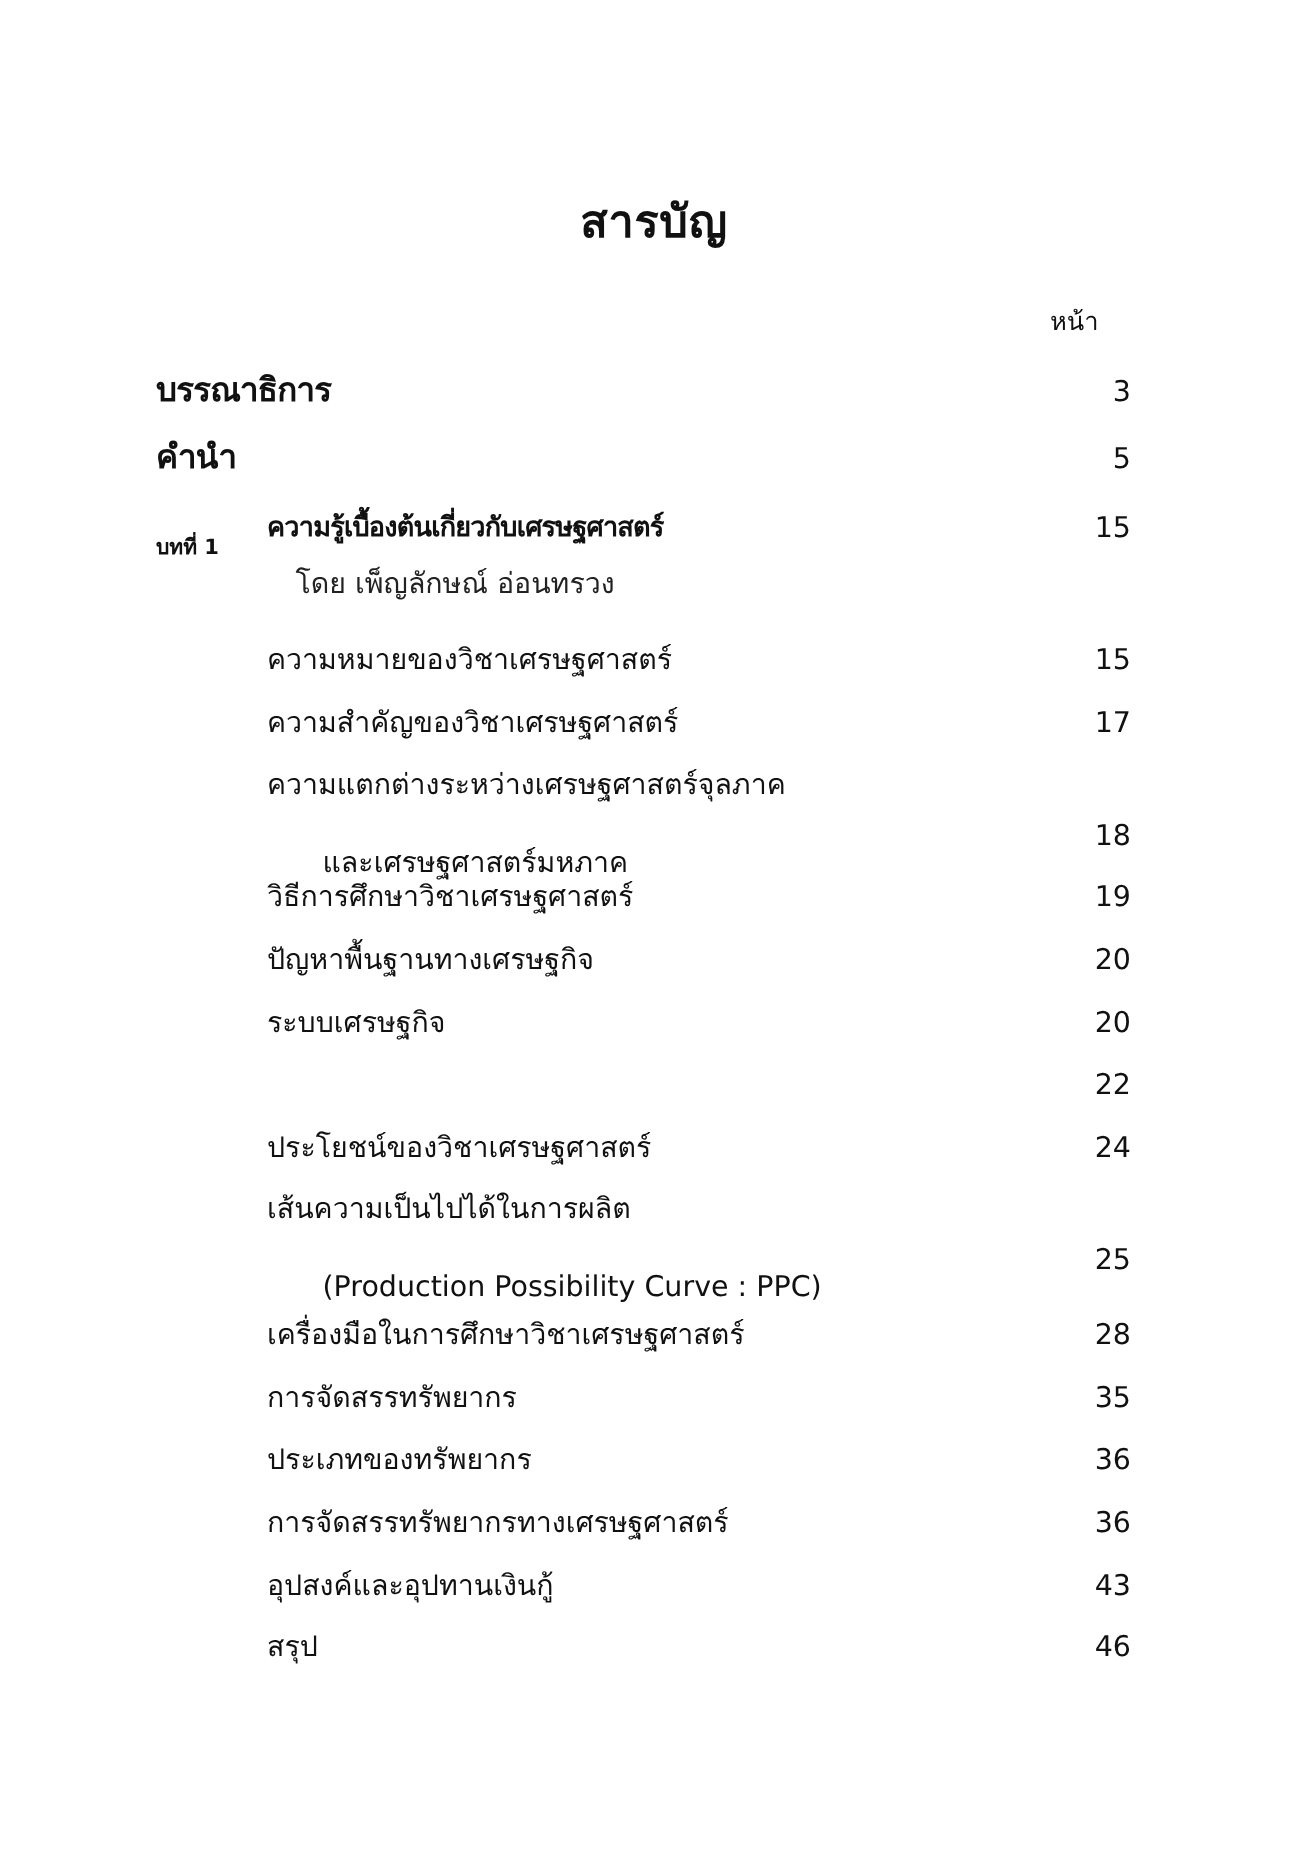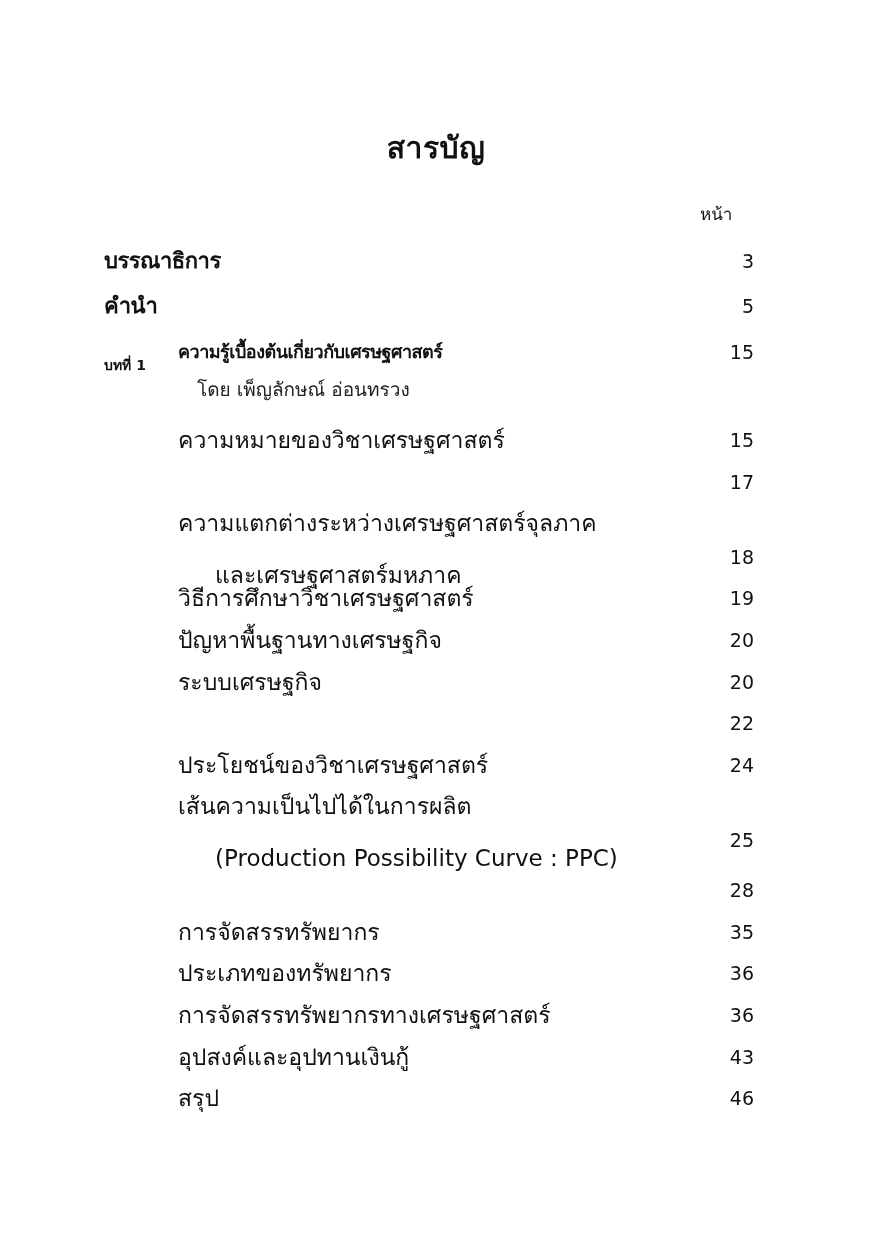--- a/index.html
+++ b/index.html
@@ -36,21 +36,21 @@
     }
     .row {
       position: absolute;
       left: 0;
       width: 872px;
       height: 30px;
     }
     .row .label {
       position: absolute;
       white-space: nowrap;
-      font-size: 23px;
+      font-size: 19px;
       line-height: 30px;
     }
     .row .num {
       position: absolute;
       right: 118px;
       font-size: 19px;
       line-height: 30px;
       text-align: right;
     }
     .row.top .label {
@@ -114,20 +114,21 @@
   </div>
   <div class="row" style="top:374px">
     <span class="author">โดย เพ็ญลักษณ์ อ่อนทรวง</span>
   </div>
 
   <div class="row sub" style="top:425px">
     <span class="label">ความหมายของวิชาเศรษฐศาสตร์</span>
     <span class="num">15</span>
   </div>
   <div class="row sub" style="top:467px">
+    <span class="label">ความสำคัญของวิชาเศรษฐศาสตร์</span>
     <span class="num">17</span>
   </div>
   <div class="row sub" style="top:508px">
     <span class="label">ความแตกต่างระหว่างเศรษฐศาสตร์จุลภาค</span>
   </div>
   <div class="row cont" style="top:542px">
     <span class="label">และเศรษฐศาสตร์มหภาค</span>
     <span class="num">18</span>
   </div>
   <div class="row sub" style="top:583px">
@@ -150,20 +151,21 @@
     <span class="num">24</span>
   </div>
   <div class="row sub" style="top:791px">
     <span class="label">เส้นความเป็นไปได้ในการผลิต</span>
   </div>
   <div class="row cont" style="top:825px">
     <span class="label">(Production Possibility Curve : PPC)</span>
     <span class="num">25</span>
   </div>
   <div class="row sub" style="top:875px">
+    <span class="label">เครื่องมือในการศึกษาวิชาเศรษฐศาสตร์</span>
     <span class="num">28</span>
   </div>
   <div class="row sub" style="top:917px">
     <span class="label">การจัดสรรทรัพยากร</span>
     <span class="num">35</span>
   </div>
   <div class="row sub" style="top:958px">
     <span class="label">ประเภทของทรัพยากร</span>
     <span class="num">36</span>
   </div>

